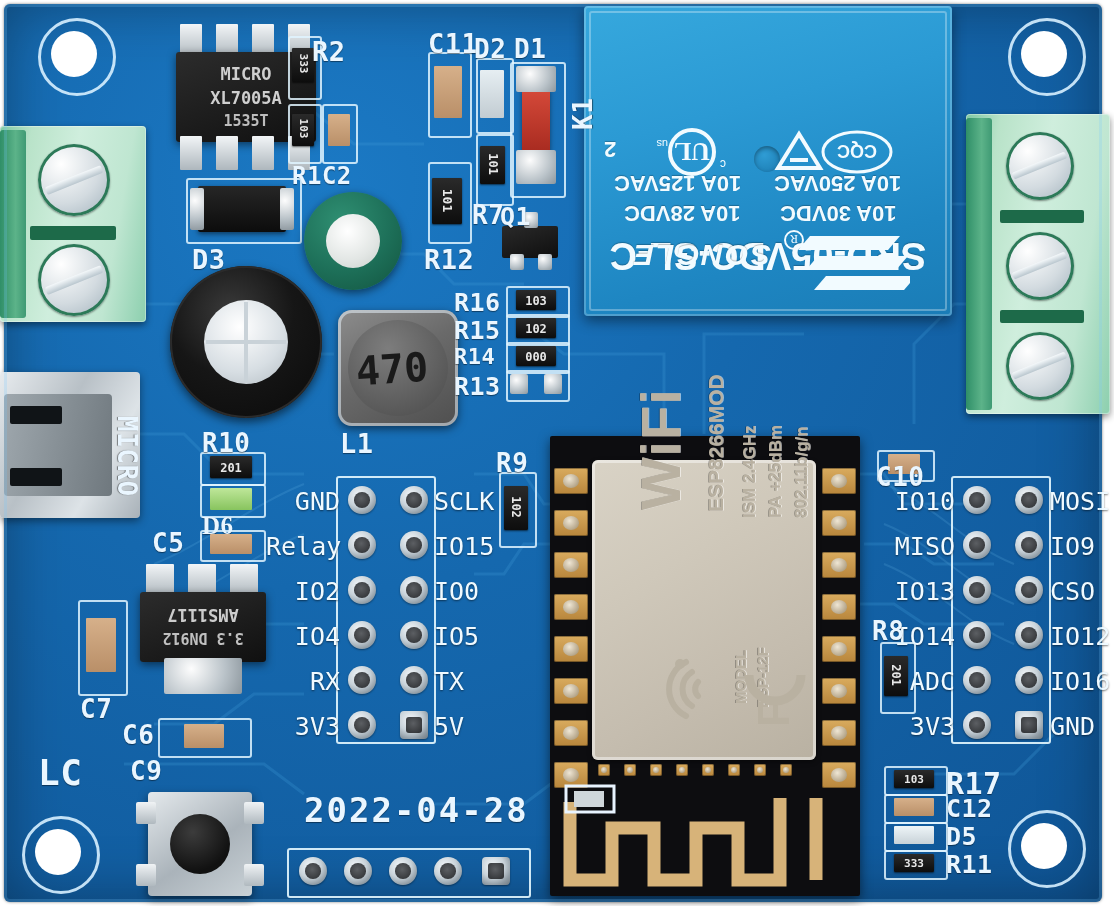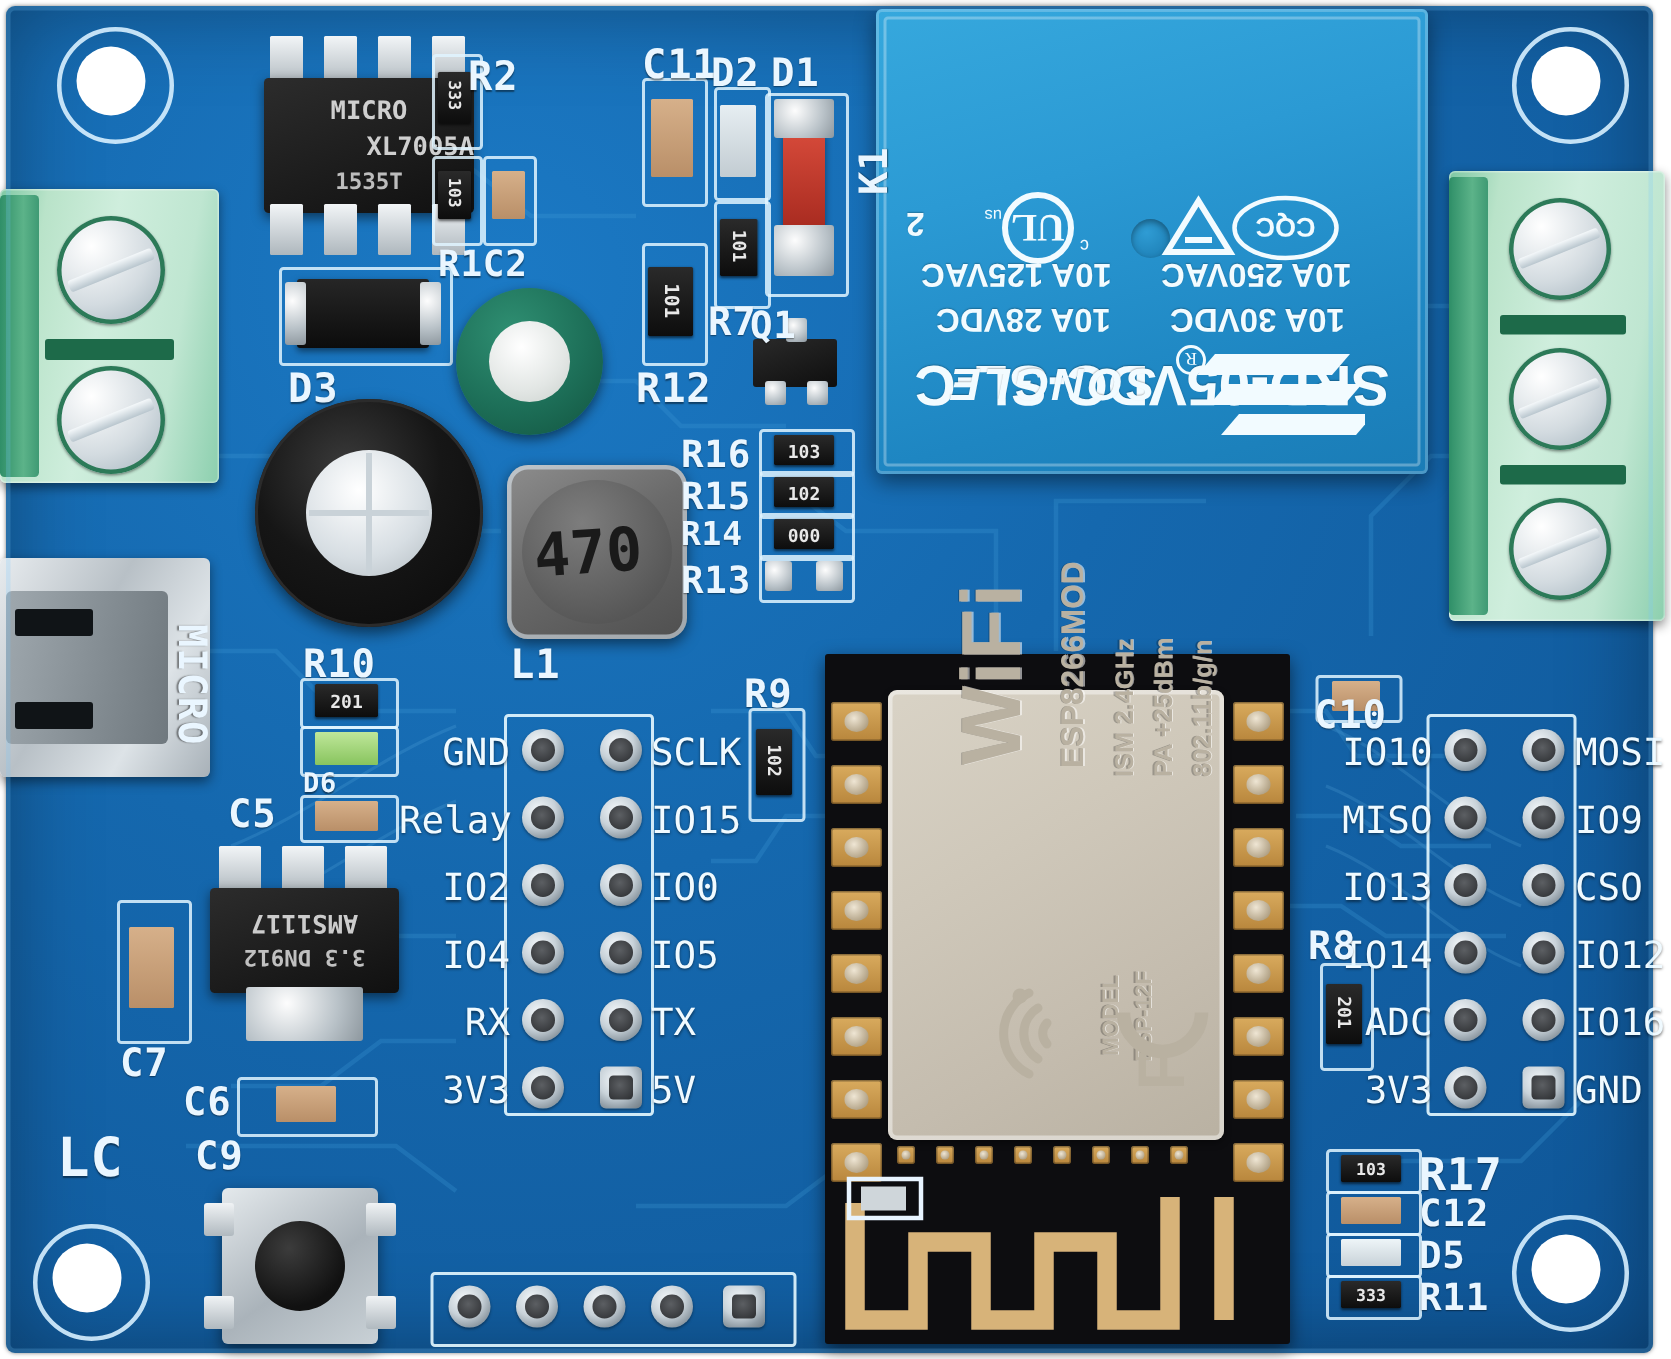--- a/index.html
+++ b/index.html
@@ -366,21 +366,21 @@
       <div class="pin sq" style="left:478px;top:853px;"></div>
     </div>
 
     <div>
       <div class="sop-leg" style="position:absolute;left:176px;top:20px;width:22px;height:34px;"></div>
       <div class="sop-leg" style="position:absolute;left:212px;top:20px;width:22px;height:34px;"></div>
       <div class="sop-leg" style="position:absolute;left:248px;top:20px;width:22px;height:34px;"></div>
       <div class="sop-leg" style="position:absolute;left:284px;top:20px;width:22px;height:34px;"></div>
       <div class="sop" style="left:172px;top:48px;width:140px;height:90px;">
         <div class="smd-txt" style="left:0;top:14px;width:140px;text-align:center;font-size:17px;transform:none;color:#cfcfcf;">MICRO</div>
-        <div class="smd-txt" style="left:0;top:38px;width:140px;text-align:right;font-size:17px;transform:none;color:#cfcfcf;">XL7005A</div>
+        <div class="smd-txt" style="left:0;top:38px;width:140px;text-align:center;font-size:17px;transform:none;color:#cfcfcf;">XL7005A</div>
         <div class="smd-txt" style="left:0;top:62px;width:140px;text-align:center;font-size:15px;transform:none;color:#bdbdbd;">1535T</div>
       </div>
       <div class="sop-leg" style="position:absolute;left:176px;top:132px;width:22px;height:34px;"></div>
       <div class="sop-leg" style="position:absolute;left:212px;top:132px;width:22px;height:34px;"></div>
       <div class="sop-leg" style="position:absolute;left:248px;top:132px;width:22px;height:34px;"></div>
       <div class="sop-leg" style="position:absolute;left:284px;top:132px;width:22px;height:34px;"></div>
     </div>
 
     <div class="pad-outline" style="left:284px;top:32px;width:30px;height:60px;"></div>
     <div class="smd" style="left:288px;top:44px;width:22px;height:34px;">
@@ -516,21 +516,21 @@
     <div class="silk" style="left:138px;top:412px;font-size:26px;transform:rotate(90deg);transform-origin:left top;">MICRO</div>
 
     <div class="pad-outline" style="left:196px;top:448px;width:62px;height:30px;"></div>
     <div class="smd" style="left:206px;top:452px;width:42px;height:22px;">
       <div class="smd-txt" style="left:0;top:6px;width:42px;text-align:center;font-size:12px;transform:none;">201</div>
     </div>
     <div class="silk" style="left:198px;top:424px;font-size:26px;">R10</div>
 
     <div class="pad-outline" style="left:196px;top:480px;width:62px;height:30px;"></div>
     <div class="led" style="left:206px;top:484px;width:42px;height:22px;background:linear-gradient(#bfe79a,#88c45e);"></div>
-    <div class="silk" style="left:198px;top:508px;font-size:18px;">D6</div>
+    <div class="silk" style="left:198px;top:508px;font-size:25px;font-family:Liberation Serif, serif;">D6</div>
 
     <div class="pad-outline" style="left:196px;top:526px;width:62px;height:28px;"></div>
     <div class="smd-cap" style="left:206px;top:530px;width:42px;height:20px;"></div>
     <div class="silk" style="left:148px;top:524px;font-size:26px;text-align:center;">C5</div>
 
     <div>
       <div class="sop-leg" style="position:absolute;left:142px;top:560px;width:28px;height:32px;"></div>
       <div class="sop-leg" style="position:absolute;left:184px;top:560px;width:28px;height:32px;"></div>
       <div class="sop-leg" style="position:absolute;left:226px;top:560px;width:28px;height:32px;"></div>
       <div class="sop" style="left:136px;top:588px;width:126px;height:70px;">
@@ -544,20 +544,21 @@
     <div class="smd-cap" style="left:82px;top:614px;width:30px;height:54px;"></div>
     <div class="silk" style="left:76px;top:690px;font-size:26px;">C7</div>
 
     <div class="pad-outline" style="left:154px;top:714px;width:90px;height:36px;"></div>
     <div class="smd-cap" style="left:180px;top:720px;width:40px;height:24px;"></div>
     <div class="silk" style="left:118px;top:716px;font-size:26px;">C6</div>
     <div class="silk" style="left:126px;top:752px;font-size:26px;">C9</div>
 
     <div class="silk" style="left:34px;top:748px;font-size:36px;">LC</div>
 
+    <div class="silk" style="left:300px;top:786px;font-size:34px;letter-spacing:2px;">2022-04-28</div>
 
     <div class="btn" style="left:144px;top:788px;width:104px;height:104px;">
       <div class="btn-cap" style="left:22px;top:22px;width:60px;height:60px;"></div>
       <div class="btn-leg" style="position:absolute;left:-12px;top:10px;width:20px;height:22px;"></div>
       <div class="btn-leg" style="position:absolute;left:-12px;top:72px;width:20px;height:22px;"></div>
       <div class="btn-leg" style="position:absolute;left:96px;top:10px;width:20px;height:22px;"></div>
       <div class="btn-leg" style="position:absolute;left:96px;top:72px;width:20px;height:22px;"></div>
     </div>
 
   </div>

